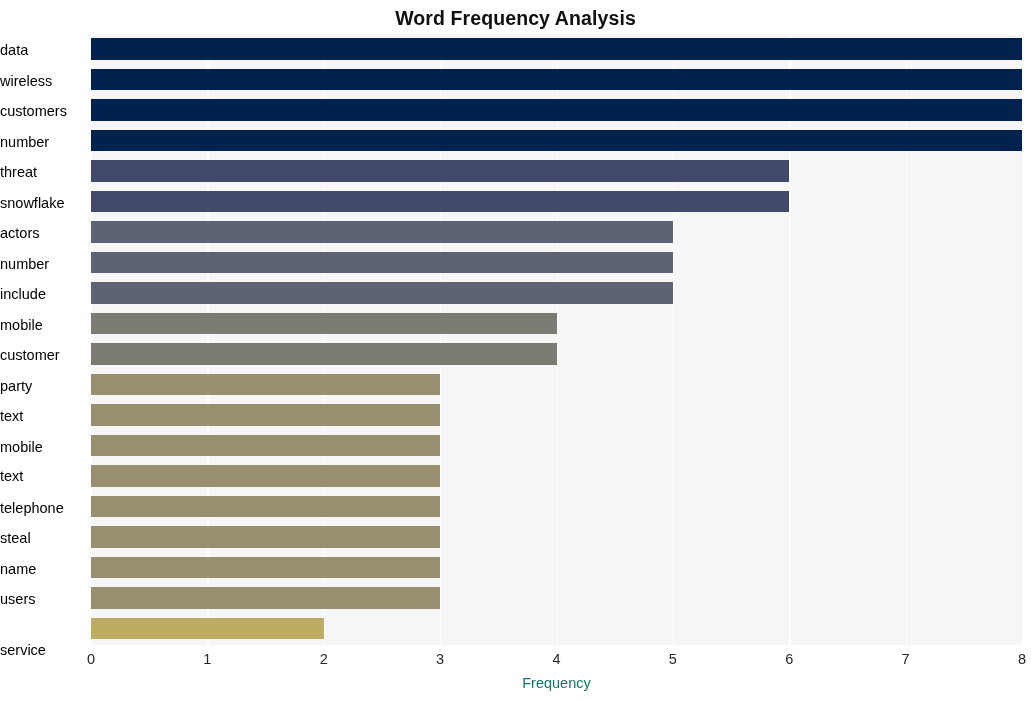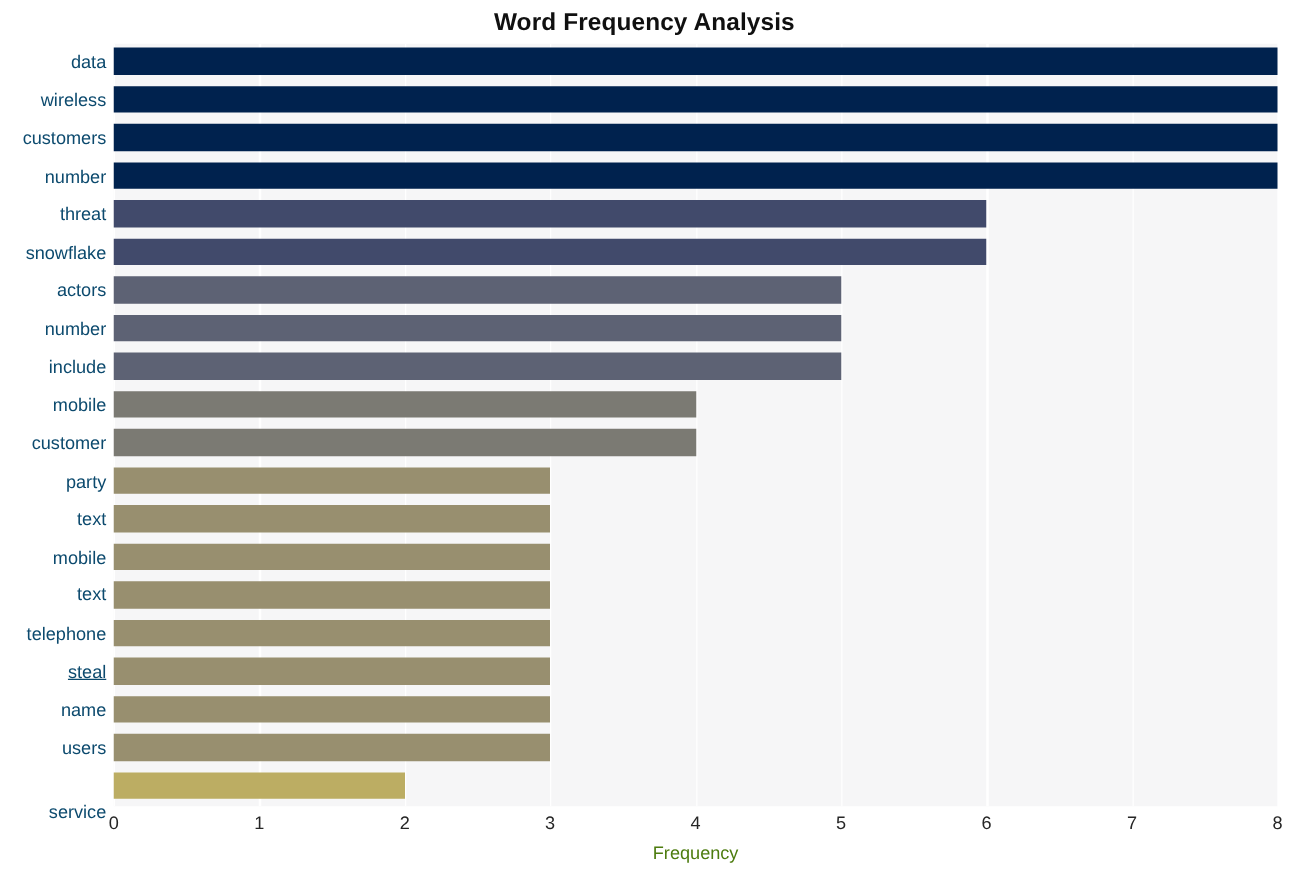--- a/index.html
+++ b/index.html
@@ -89,23 +89,23 @@
     position: absolute;
     left: 0px;
     top: 35px;
     width: 85px;
     height: 610px;
   }
   .y-tick-label {
     position: absolute;
     right: 0;
     width: 85px;
-    text-align: right;
+    text-align: left;
     font-size: 14.5px;
-    color: #0c4a6e;
+    color: #000000;
     line-height: 16px;
     white-space: nowrap;
   }
 
   
   #x-axis-labels {
     position: absolute;
     left: 91px;
     top: 650px;
     width: 931px;
@@ -122,21 +122,21 @@
     line-height: 18px;
   }
 
   #x-axis-title {
     position: absolute;
     left: 91px;
     top: 674px;
     width: 931px;
     text-align: center;
     font-size: 14.5px;
-    color: #4d7c0f;
+    color: #0f766e;
     line-height: 18px;
   }
 </style>
 </head>
 <body>
 
 <div id="chart-figure">
 
   <div id="chart-title">Word Frequency Analysis</div>
 
@@ -226,21 +226,21 @@
       <div class="y-tick-label" style="top: 190.25px;">actors</div>
       <div class="y-tick-label" style="top: 220.75px;">number</div>
       <div class="y-tick-label" style="top: 251.25px;">include</div>
       <div class="y-tick-label" style="top: 281.75px;">mobile</div>
       <div class="y-tick-label" style="top: 312.25px;">customer</div>
       <div class="y-tick-label" style="top: 342.75px;">party</div>
       <div class="y-tick-label" style="top: 373.25px;">text</div>
       <div class="y-tick-label" style="top: 403.75px;">mobile</div>
       <div class="y-tick-label" style="top: 433px;">text</div>
       <div class="y-tick-label" style="top: 464.75px;">telephone</div>
-      <div class="y-tick-label" style="top: 495.25px; text-decoration: underline;">steal</div>
+      <div class="y-tick-label" style="top: 495.25px;">steal</div>
       <div class="y-tick-label" style="top: 525.75px;">name</div>
       <div class="y-tick-label" style="top: 556.25px;">users</div>
       <div class="y-tick-label" style="top: 586.75px; margin-top: 20px;">service</div>
     </div>
 
   <div id="x-axis-labels">
       <div class="x-tick-label" style="left: 0px;">0</div>
       <div class="x-tick-label" style="left: 116.375px;">1</div>
       <div class="x-tick-label" style="left: 232.75px;">2</div>
       <div class="x-tick-label" style="left: 349.125px;">3</div>

